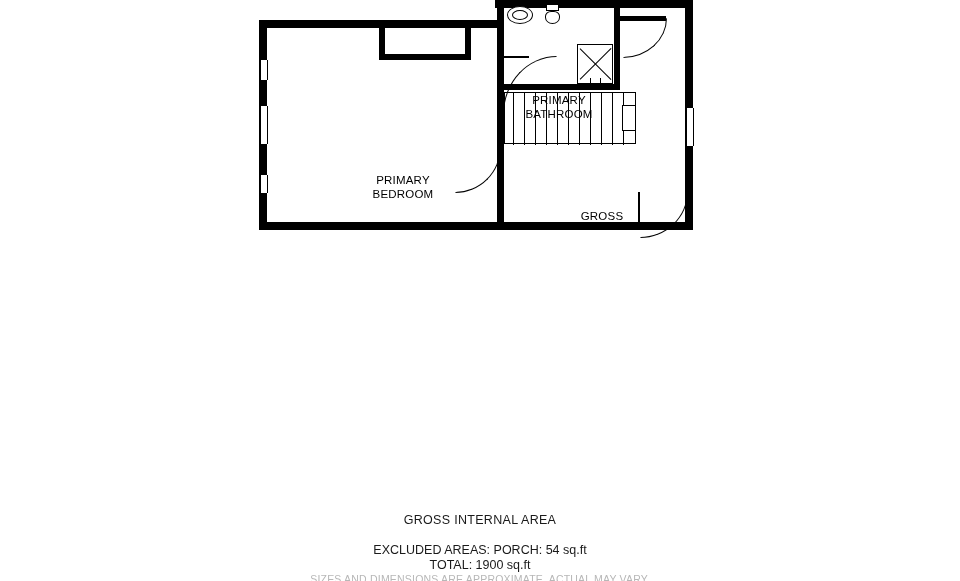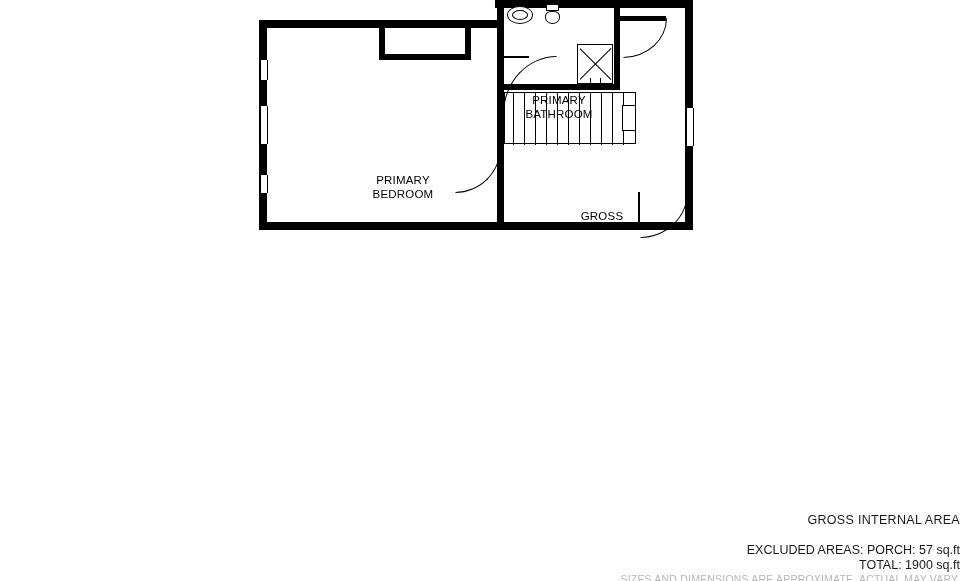--- a/index.html
+++ b/index.html
@@ -129,21 +129,21 @@
     border-radius: 45% 45% 55% 55%;
     background: #fff;
     box-sizing: border-box;
   }
 
   
   .footer {
     position: absolute;
     left: 0;
     width: 960px;
-    text-align: right;
+    text-align: center;
     color: #1a1a1a;
     font-family: "Liberation Sans", sans-serif;
   }
   .foot-title {
     top: 513px;
     font-size: 12.5px;
     letter-spacing: 0.3px;
   }
   .foot-l1 { top: 528px; font-size: 12.5px; }
   .foot-l2 { top: 543px; font-size: 12.5px; }
@@ -241,17 +241,17 @@
 BEDROOM</div>
 
     <div class="label" style="left:241px; top:46px; width:118px;">PRIMARY
 BATHROOM</div>
 
     <div class="label" style="left:303px; top:162px; width:80px;">GROSS</div>
 
   </div>
 
   <div class="footer foot-title">GROSS INTERNAL AREA</div>
-  <div class="footer foot-l2">EXCLUDED AREAS: PORCH: 57 sq.ft</div>
+  <div class="footer foot-l2">EXCLUDED AREAS: PORCH: 54 sq.ft</div>
   <div class="footer foot-l3">TOTAL: 1900 sq.ft</div>
   <div class="footer foot-l4">SIZES AND DIMENSIONS ARE APPROXIMATE. ACTUAL MAY VARY.</div>
 
 </div>
 
 </body></html>

